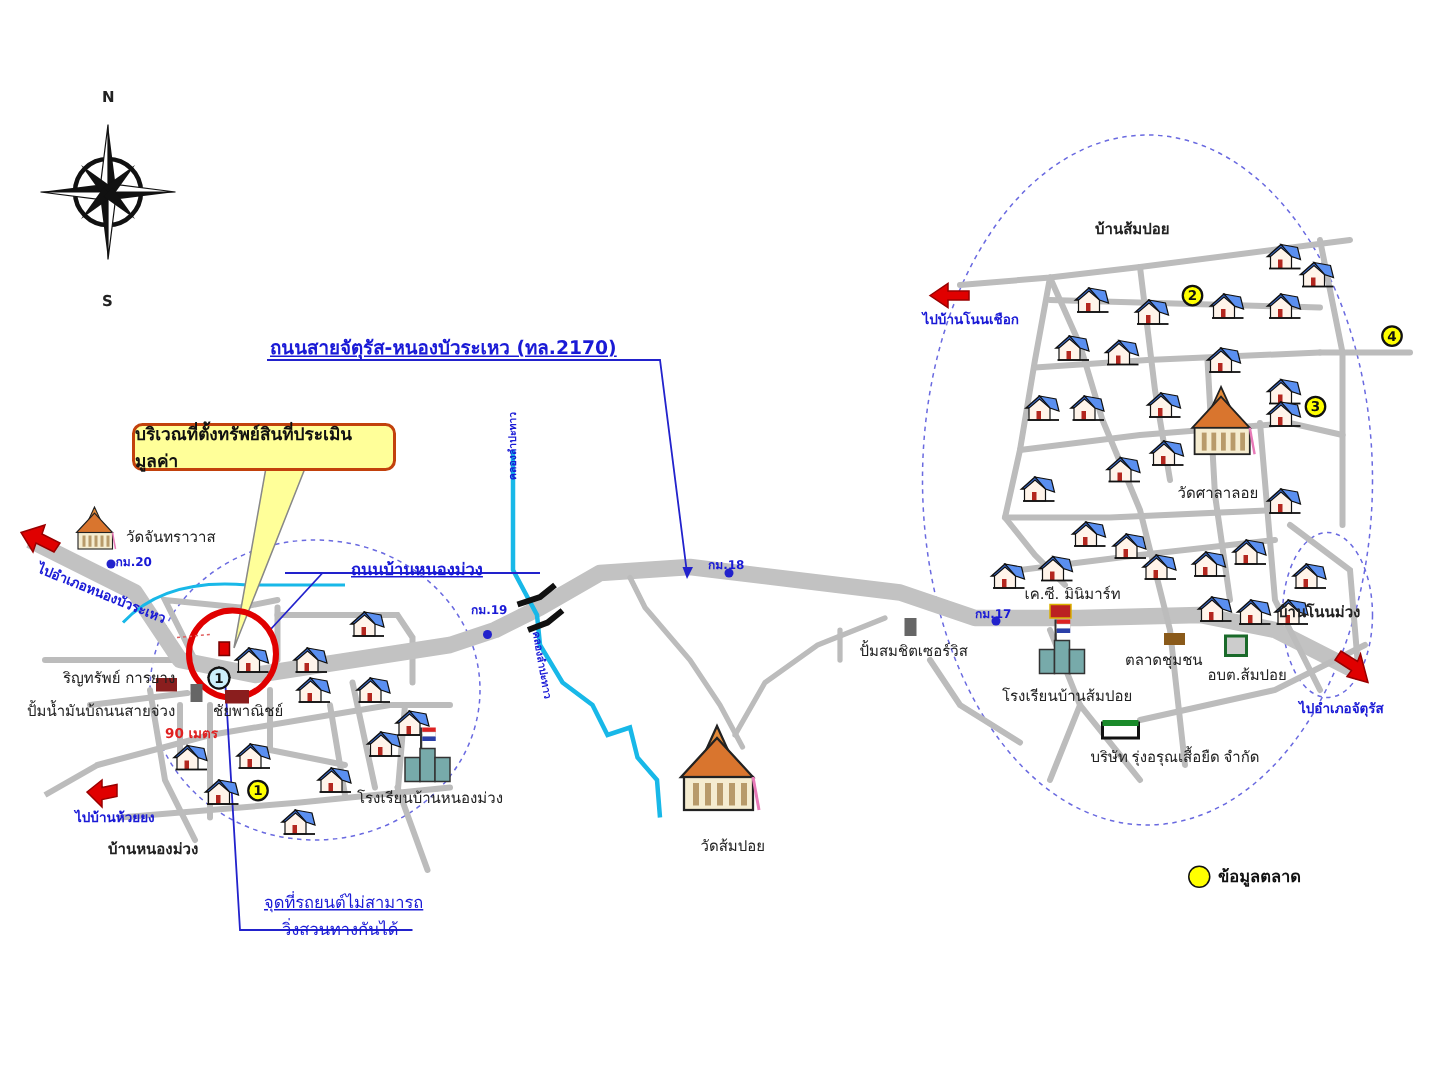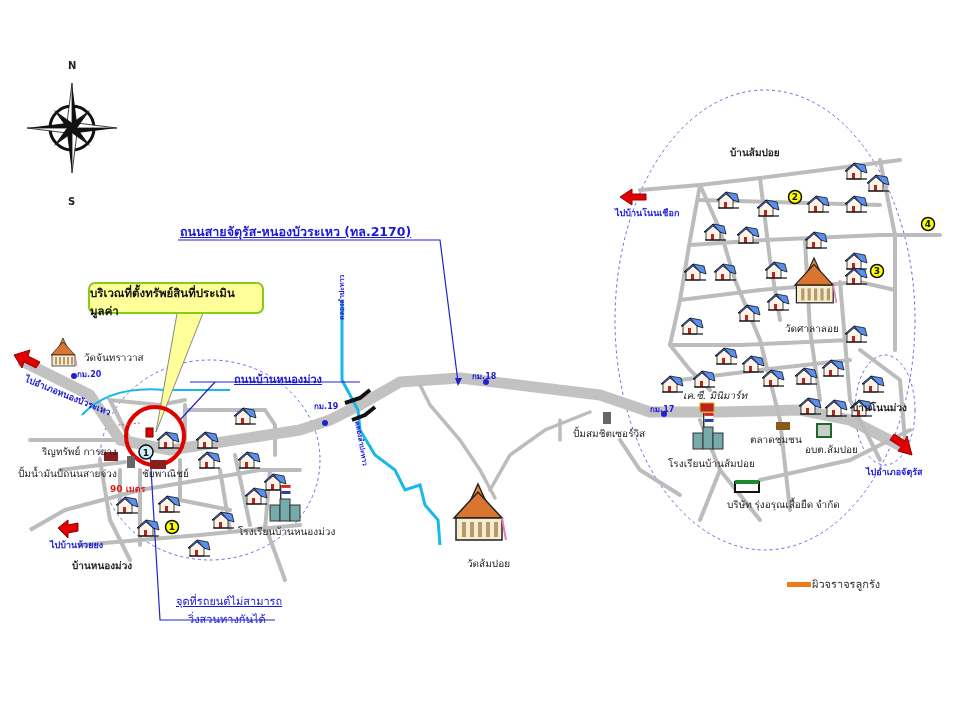--- a/index.html
+++ b/index.html
@@ -3,21 +3,21 @@
 <meta charset="utf-8">
 <style>
   html, body { margin: 0; padding: 0; background: #ffffff; }
   body { width: 960px; height: 720px; position: relative; overflow: hidden; font-family: "DejaVu Sans", sans-serif; }
   svg#map { position: absolute; left: 0; top: 0; }
   .lbl { position: absolute; white-space: nowrap; font-family: "DejaVu Sans", sans-serif; color: #222; font-size: 10px; }
   .lbl.bold { font-weight: bold; }
   .lbl.blue { color: #1a1ad6; }
   .lbl.small { font-size: 8px; font-weight: bold; }
   .lbl.ul { text-decoration: underline; }
-  .callout { position: absolute; left: 88px; top: 282px; width: 172px; height: 28px; background: #ffff99; border: 2px solid #84cc16; border-radius: 7px; font-weight: bold; font-size: 11.5px; display: flex; justify-content: center; color: #111; }
+  .callout { position: absolute; left: 88px; top: 282px; width: 172px; height: 28px; background: #ffff99; border: 2px solid #c2410c; border-radius: 7px; font-weight: bold; font-size: 11.5px; display: flex; align-items: center; justify-content: center; color: #111; }
   .legend { position: absolute; left: 786px; top: 574px; }
   .legend-row { display: flex; align-items: center; height: 20px; font-size: 11px; font-weight: bold; color: #111; }
   .legend-row .sym { width: 26px; display: flex; justify-content: center; align-items: center; }
   .legend-row.light { font-weight: normal; color: #333; }
   .sq { width: 13px; height: 13px; background: #e00000; border: 1px solid #900; }
   .circ { width: 13px; height: 13px; border-radius: 50%; background: #ffff00; border: 1.5px solid #111; }
   .cam { width: 14px; height: 12px; border-radius: 50%; background: #cdeffb; border: 1.5px solid #111; }
   .line-o { width: 24px; height: 5px; background: #f07a1a; }
 </style>
 </head>
@@ -275,28 +275,28 @@
 
 <div class="lbl" style="left:84px; top:350px;">วัดจันทราวาส</div>
 <div class="lbl" style="left:18px; top:444px;margin-left:24px;">ริญทรัพย์ การยาง</div>
 <div class="lbl" style="left:18px; top:466px;">ปั้มน้ำมันบ้ถนนสายจ่วง</div>
 <div class="lbl" style="left:142px; top:466px;">ชัยพาณิชย์</div>
 <div class="lbl" style="left:238px; top:524px;">โรงเรียนบ้านหนองม่วง</div>
 <div class="lbl bold" style="left:72px; top:558px;">บ้านหนองม่วง</div>
 <div class="lbl" style="left:467px; top:556px;">วัดส้มปอย</div>
 <div class="lbl bold" style="left:730px; top:145px;">บ้านส้มปอย</div>
 <div class="lbl" style="left:785px; top:321px;">วัดศาลาลอย</div>
-<div class="lbl" style="left:683px; top:388px;font-style:italic;">เค.ซี. มินิมาร์ท</div>
+<div class="lbl" style="left:683px; top:388px;">เค.ซี. มินิมาร์ท</div>
 <div class="lbl" style="left:573px; top:426px;">ปั้มสมชิตเซอร์วิส</div>
 <div class="lbl" style="left:750px; top:432px;">ตลาดชุมชน</div>
 <div class="lbl" style="left:668px; top:456px;">โรงเรียนบ้านส้มปอย</div>
 <div class="lbl" style="left:805px; top:442px;">อบต.ส้มปอย</div>
 <div class="lbl bold" style="left:852px; top:400px;">บ้านโนนม่วง</div>
 <div class="lbl" style="left:727px; top:497px;font-family:Liberation Serif, serif;">บริษัท รุ่งอรุณเสื้อยืด จำกัด</div>
 
 <div class="legend">
-  <div class="legend-row light">
+  <div class="legend-row">
     <span class="sym">
-        <span class="line-o"></span>
+        <span class="circ"></span>
       </span>
-    <span>ผิวจราจรลูกรัง</span>
+    <span>ข้อมูลตลาด</span>
   </div>
 </div>
 
 </body></html>

